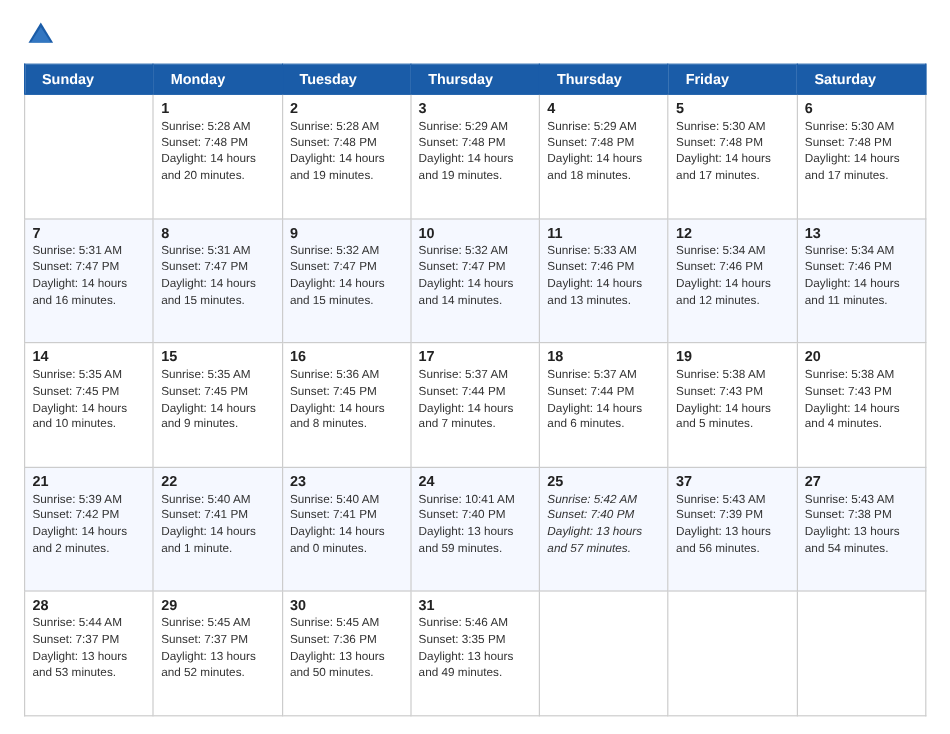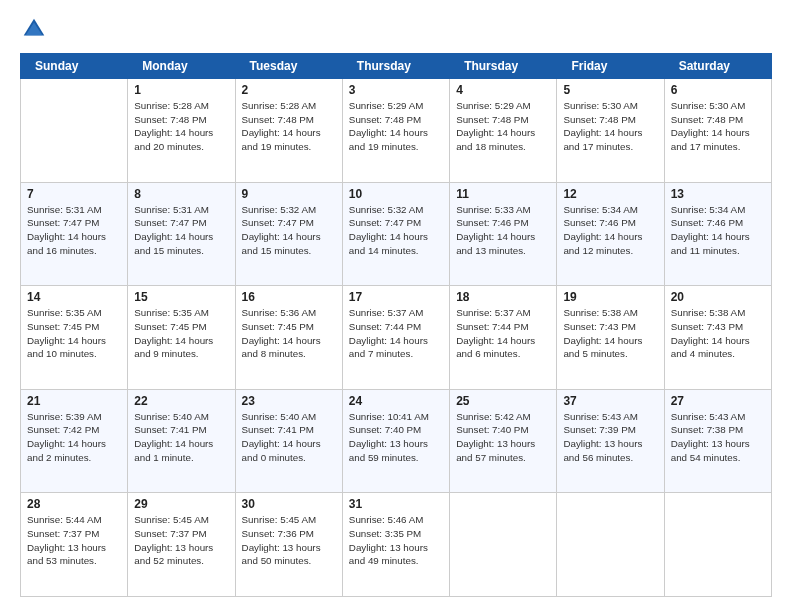--- a/index.html
+++ b/index.html
@@ -306,21 +306,21 @@
           </td>
           <td>
             <div class="day-number">24</div>
             <div class="day-info" style="white-space: pre-line;">Sunrise: 10:41 AM
 Sunset: 7:40 PM
 Daylight: 13 hours
 and 59 minutes.</div>
           </td>
           <td>
             <div class="day-number">25</div>
-            <div class="day-info" style="white-space: pre-line;">Sunrise: 5:42 AM
+            <div class="day-info" style="white-space: pre-line; font-style: italic;">Sunrise: 5:42 AM
 Sunset: 7:40 PM
 Daylight: 13 hours
 and 57 minutes.</div>
           </td>
           <td>
             <div class="day-number">37</div>
             <div class="day-info" style="white-space: pre-line;">Sunrise: 5:43 AM
 Sunset: 7:39 PM
 Daylight: 13 hours
 and 56 minutes.</div>

